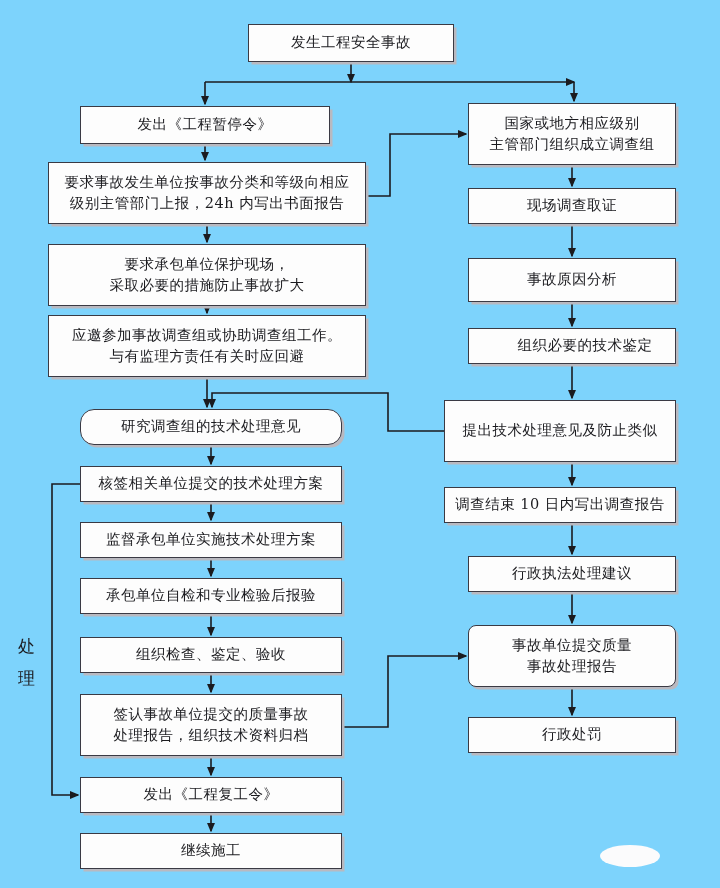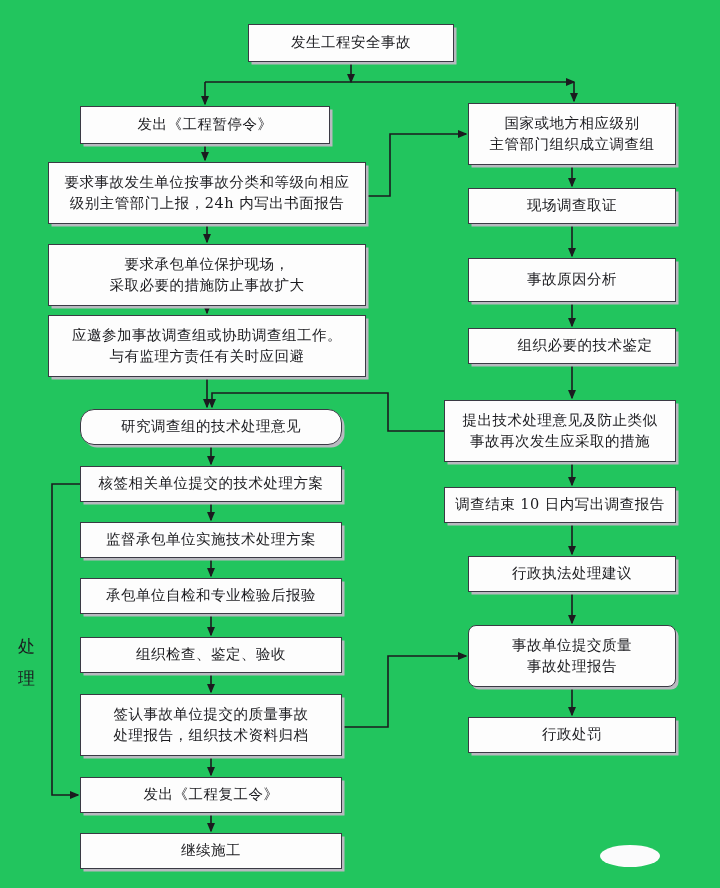--- a/index.html
+++ b/index.html
@@ -10,21 +10,21 @@
   body {
     width: 720px;
     height: 888px;
     font-family: "DejaVu Sans", "Liberation Sans", sans-serif;
     overflow: hidden;
   }
   #flowchart-root {
     position: relative;
     width: 720px;
     height: 888px;
-    background: #22c55e;
+    background: #7dd3fc;
   }
   #wires {
     position: absolute;
     left: 0;
     top: 0;
     width: 720px;
     height: 888px;
     pointer-events: none;
   }
   .node {
@@ -168,21 +168,20 @@
         <span class="line">现场调查取证</span>
       </div>
       <div class="node" style="left: 468px; top: 258px; width: 208px; height: 44px;">
         <span class="line">事故原因分析</span>
       </div>
       <div class="node" style="left: 468px; top: 328px; width: 208px; height: 36px; padding-left: 26px;">
         <span class="line">组织必要的技术鉴定</span>
       </div>
       <div class="node" style="left: 444px; top: 400px; width: 232px; height: 62px;">
         <span class="line">提出技术处理意见及防止类似</span>
-        <span class="line">事故再次发生应采取的措施</span>
       </div>
       <div class="node" style="left: 444px; top: 487px; width: 232px; height: 36px;">
         <span class="line">调查结束 10 日内写出调查报告</span>
       </div>
       <div class="node" style="left: 468px; top: 556px; width: 208px; height: 36px;">
         <span class="line">行政执法处理建议</span>
       </div>
       <div class="node" style="left: 468px; top: 625px; width: 208px; height: 62px; border-radius: 8px;">
         <span class="line">事故单位提交质量</span>
         <span class="line">事故处理报告</span>

